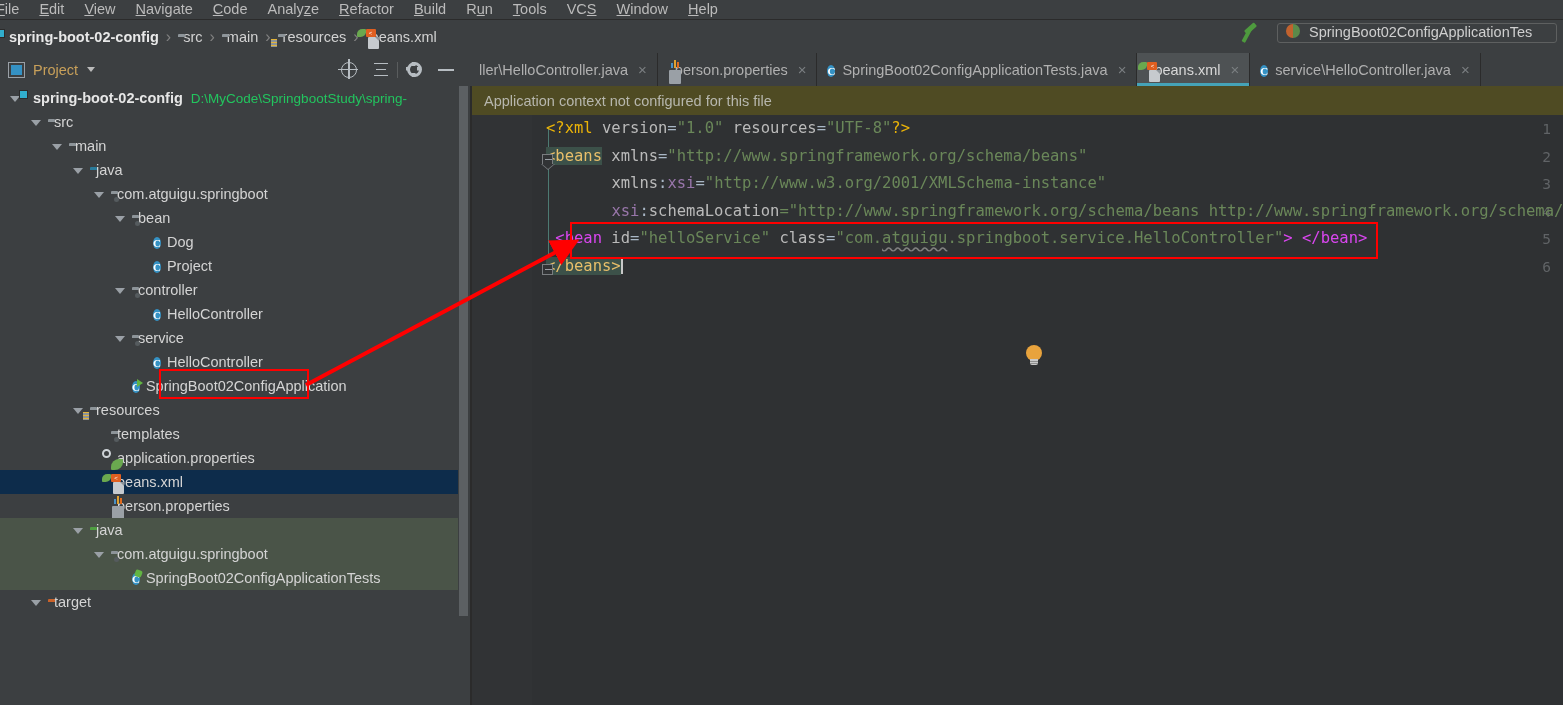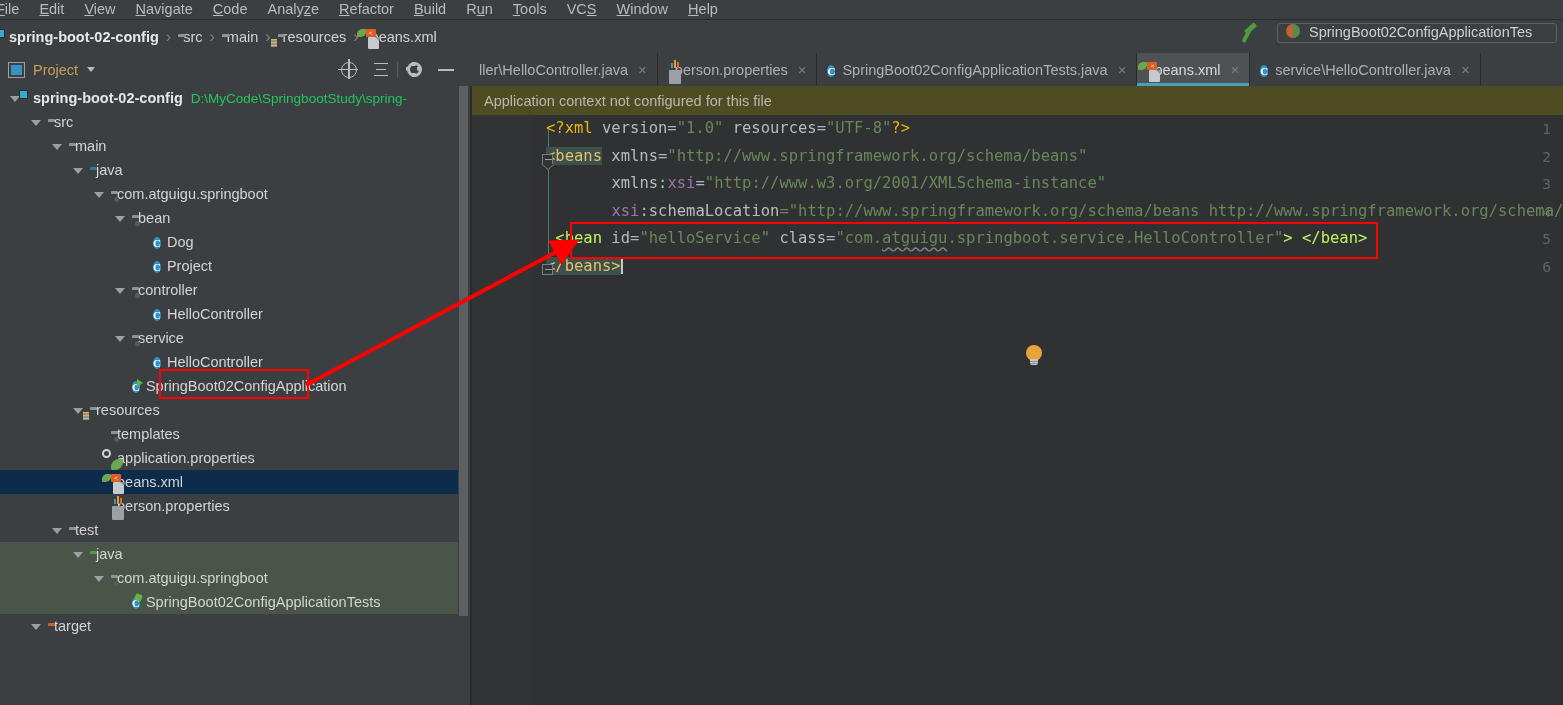--- a/index.html
+++ b/index.html
@@ -207,21 +207,21 @@
 
   .codeline{
     position:absolute; left:74px; white-space:pre;
     font-family:"DejaVu Sans Mono", monospace; font-size:15.5px; letter-spacing:0px;
     color:#a9b7c6;
   }
   .t-pi    { color:#eab308; }
   .t-attr  { color:#9876aa; }
   .t-attr2 { color:#bababa; }
   .t-val   { color:#6a8759; }
-  .t-tag   { color:#bef264; }
+  .t-tag   { color:#d946ef; }
   .t-tagsel{ color:#e8bf6a; background:#3c5149; }
   .t-punct { color:#a9b7c6; }
   .t-err   { color:#6a8759; text-decoration:underline wavy #808080; text-underline-offset:3px;}
   .cursor  { display:inline-block; width:2px; height:17px; background:#c8c8c8;
      vertical-align:-3px; }
 
   .bulb{ position:absolute; left:552px; top:230px; width:20px; height:21px; }
   .bulb .glass{ position:absolute; left:2px; top:0; width:16px; height:16px;
      border-radius:50%; background:#e8a33d; }
   .bulb .base{ position:absolute; left:6px; top:14px; width:8px; height:6px;
@@ -437,27 +437,20 @@
       <span class="ic"><span class="ic-xml"><span class="pg"></span><span class="tag">&lt;</span><span class="leaf"></span></span></span>
       <span class="lbl">beans.xml</span>
     </div>
     <div class="row">
       <span class="sp" style="width: 94px;"></span>
       <span class="arrow none"></span>
       <span class="sp" style="width: 6px;"></span>
       <span class="ic"><span class="ic-props"><span class="bg"></span><span class="b1"></span><span class="b2"></span><span class="b3"></span></span></span>
       <span class="lbl">person.properties</span>
     </div>
-    <div class="row">
-      <span class="sp" style="width: 52px;"></span>
-      <span class="arrow down"></span>
-      <span class="sp" style="width: 6px;"></span>
-      <span class="ic"><span class="ic-folder"></span></span>
-      <span class="lbl">test</span>
-    </div>
     <div class="row testsrc">
       <span class="sp" style="width: 73px;"></span>
       <span class="arrow down"></span>
       <span class="sp" style="width: 6px;"></span>
       <span class="ic"><span class="ic-folder green"></span></span>
       <span class="lbl">java</span>
     </div>
     <div class="row testsrc">
       <span class="sp" style="width: 94px;"></span>
       <span class="arrow down"></span>

